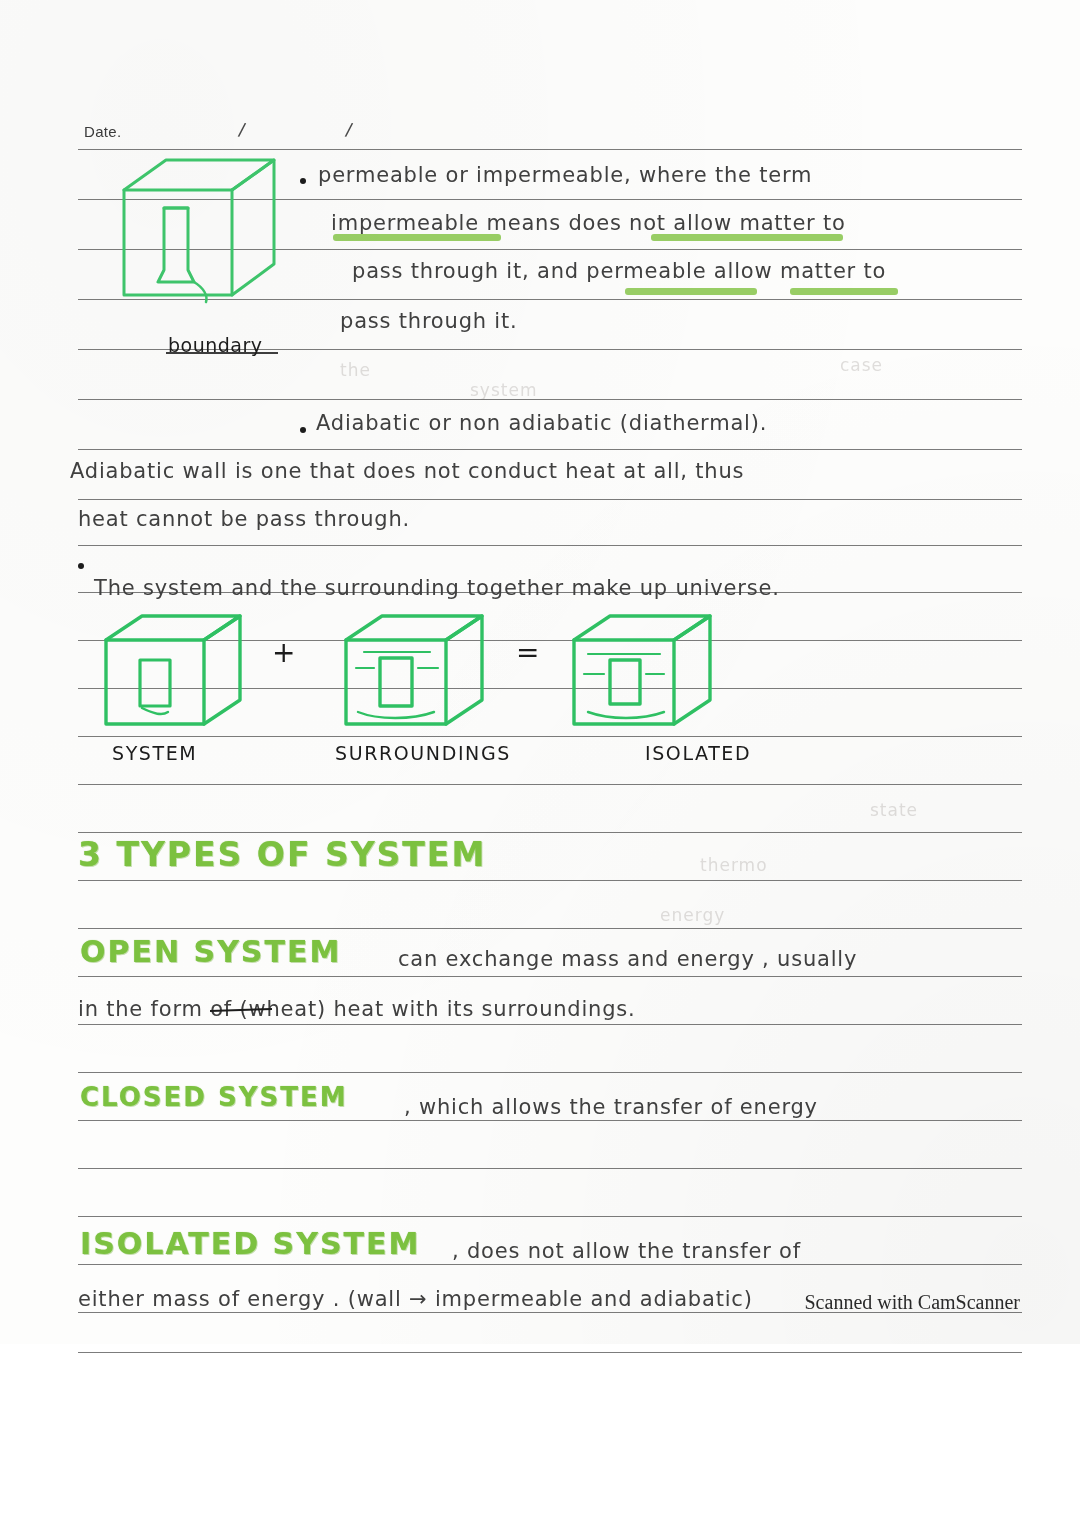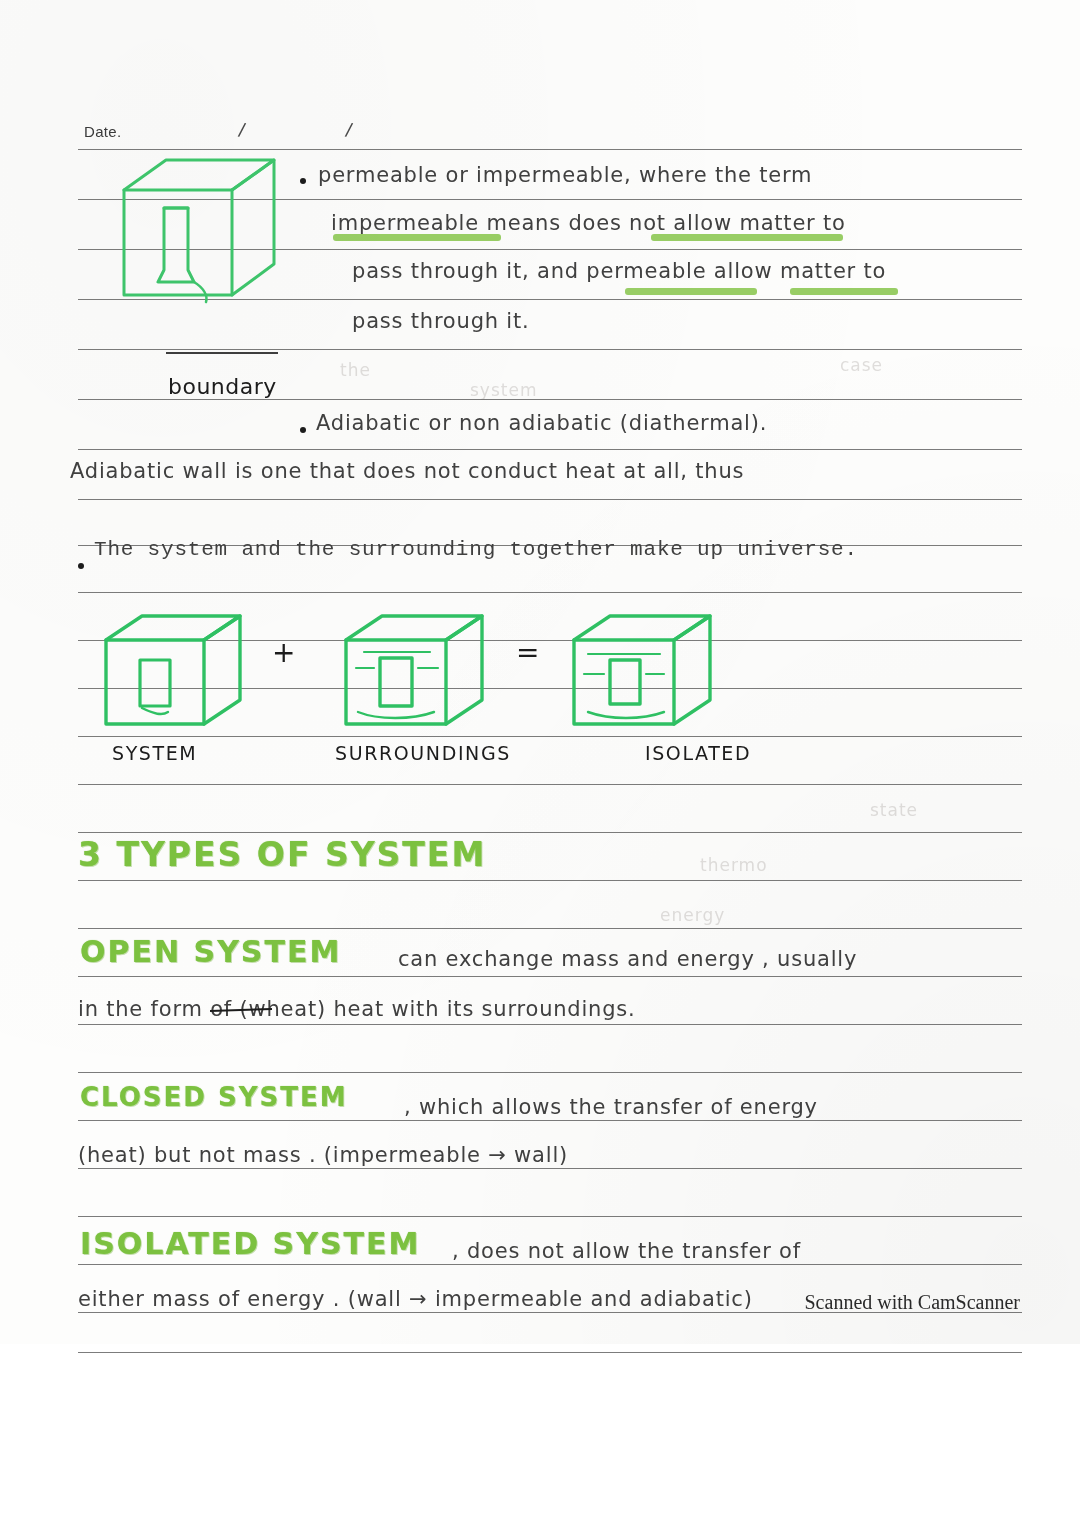--- a/index.html
+++ b/index.html
@@ -149,24 +149,23 @@
     white-space: nowrap;
     letter-spacing: 1px;
   }
 
   
   #boundary-label {
     position: absolute;
     left: 168px;
     top: 334px;
     font-family: "DejaVu Sans", sans-serif;
-    font-size: 22px;
+    font-size: 19px;
     color: #1c1c1c;
     letter-spacing: 0.5px;
-    margin-top: 40px;
   }
 
   
   #footer {
     position: absolute;
     right: 60px;
     bottom: 30px;
     font-family: "Liberation Serif", serif;
     font-size: 20px;
     color: #2a2a2a;
@@ -234,33 +233,34 @@
       </g>
     </svg>
   </div>
   <div id="boundary-label">boundary</div>
   <div class="underline-ink" style="left:166px; top:352px; width:112px; background:#1c1c1c; opacity:0.85;"></div>
 
   <div class="bullet" style="left:300px; top:178px;"></div>
   <div class="hw ink" style="left:318px; top:163px;">permeable  or  impermeable,  where  the  term</div>
   <div class="hw ink" style="left:331px; top:211px;">impermeable  means  does  not  allow  matter to</div>
   <div class="hw ink" style="left:352px; top:259px;">pass through it, and  permeable  allow  matter to</div>
-  <div class="hw ink" style="left:352px; top:309px;">pass  through it.</div>
+  <div class="hw ink" style="left:340px; top:309px;">pass  through it.</div>
 
   <div class="hl" style="left:333px; top:234px; width:168px;"></div>
   <div class="hl" style="left:651px; top:234px; width:192px;"></div>
   <div class="hl" style="left:625px; top:288px; width:132px;"></div>
   <div class="hl" style="left:790px; top:288px; width:108px;"></div>
 
   <div class="bullet" style="left:300px; top:427px;"></div>
   <div class="hw ink" style="left:316px; top:411px;">Adiabatic   or  non  adiabatic (diathermal).</div>
   <div class="hw ink" style="left:70px; top:459px;">Adiabatic wall is one that does not conduct heat at  all, thus</div>
+  <div class="hw ink" style="left:78px; top:507px;">heat cannot be pass through.</div>
 
   <div class="bullet" style="left:78px; top:563px;"></div>
-  <div class="hw ink" style="left:94px; top:538px;font-family:Liberation Mono, monospace;">The system and the surrounding together  make up  universe.</div>
+  <div class="hw ink" style="left:94px; top:576px;">The system and the surrounding together  make up  universe.</div>
 
   <div class="cube" style="left:96px; top:608px;">
     <svg width="160" height="128" viewBox="0 0 160 128">
       <g stroke="#2fc063" stroke-width="3.4" fill="none" stroke-linejoin="round" stroke-linecap="round">
         <path d="M10,32 L108,32 L108,116 L10,116 Z"></path>
         <path d="M10,32 L46,8 L144,8 L108,32"></path>
         <path d="M108,32 L144,8 L144,92 L108,116"></path>
         <path d="M44,52 L44,98 L74,98 L74,52 Z" stroke-width="3.2"></path>
         <path d="M46,100 C58,106 66,108 72,104" stroke-width="2.4"></path>
       </g>
@@ -307,21 +307,20 @@
 
   <div class="green-head" style="left:78px; top:835px; font-size:33px;">3 TYPES   OF  SYSTEM</div>
 
   <div class="green-head" style="left:80px; top:934px; font-size:30px;">OPEN   SYSTEM</div>
   <div class="hw ink" style="left:398px; top:947px;">can  exchange  mass and  energy ,  usually</div>
   <div class="hw ink" style="left:78px; top:997px;">in the form  of (wheat) heat  with  its  surroundings.</div>
   <div class="strike" style="left:210px; top:1009px; width:62px;"></div>
 
   <div class="green-head" style="left:80px; top:1082px; font-size:26px;">CLOSED  SYSTEM</div>
   <div class="hw ink" style="left:404px; top:1095px;">,  which   allows  the  transfer  of  energy</div>
-  <div class="hw ink" style="left:78px; top:1143px;">(heat)  but   not   mass .   (impermeable  →  wall)</div>
 
   <div class="green-head" style="left:80px; top:1226px; font-size:30px;text-align:right;">ISOLATED  SYSTEM</div>
   <div class="hw ink" style="left:452px; top:1239px;">,  does  not  allow  the  transfer  of</div>
   <div class="hw ink" style="left:78px; top:1287px;">either  mass  of  energy .  (wall  →  impermeable  and   adiabatic)</div>
 
   <div id="footer">Scanned with CamScanner</div>
 
 </div>
 
 </body></html>

